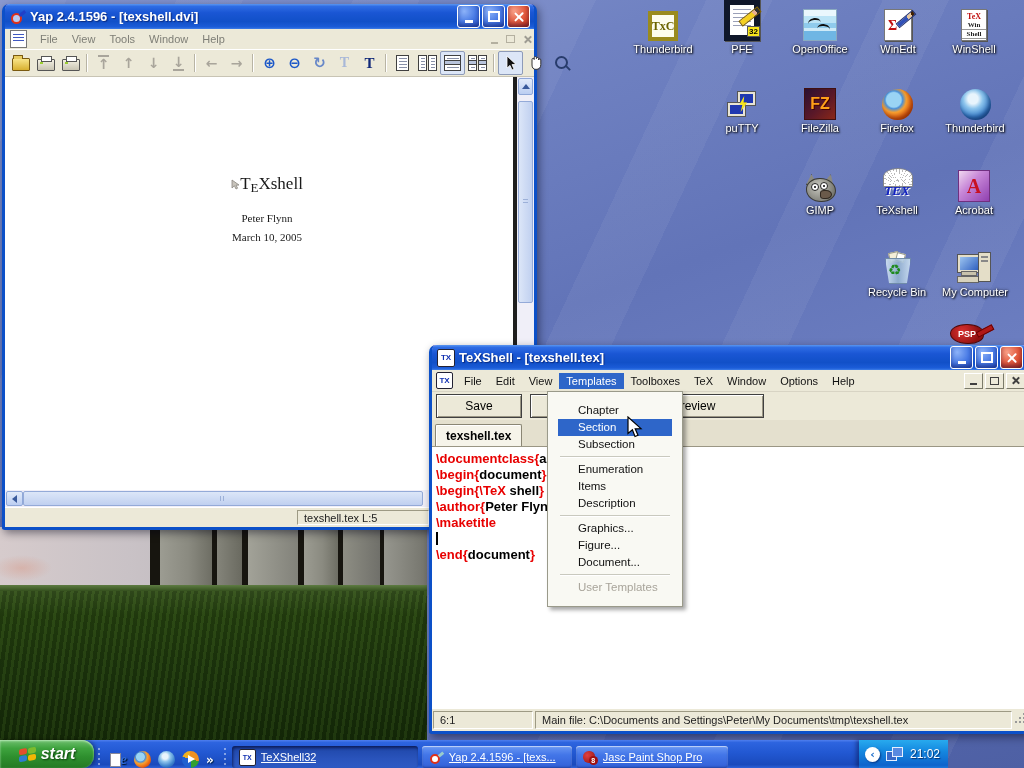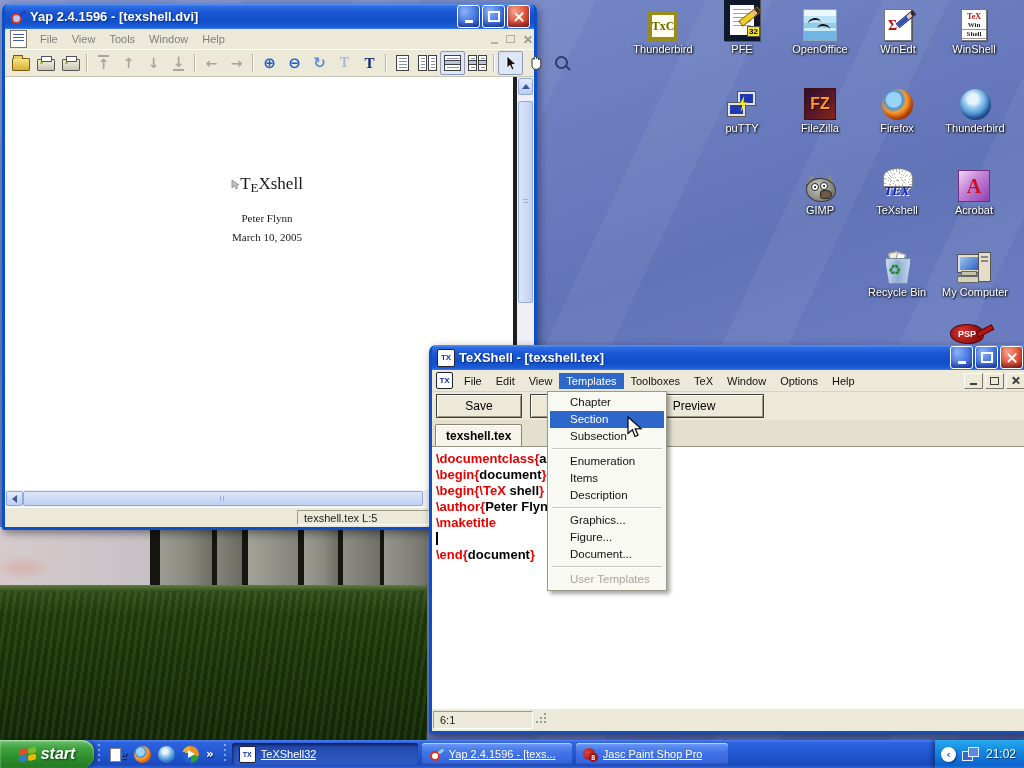--- a/index.html
+++ b/index.html
@@ -148,29 +148,29 @@
   #texshell .menubar .mi.hl{background:#2E66C9;color:#fff;}
   .btnrow{height:28px;background:#ECE9D8;display:flex;align-items:center;padding:0 4px;gap:8px;flex:0 0 auto;}
   .cbtn{height:22px;min-width:64px;background:#ECE9D8;border:1px solid #404040;box-shadow:inset 1px 1px 0 #fff,inset -1px -1px 0 #9A9684;font-size:12px;color:#000;display:flex;align-items:center;justify-content:center;padding:0 10px;}
   .tabrow{height:26px;background:#E4E0CE;display:flex;align-items:flex-end;padding:0 3px;flex:0 0 auto;border-bottom:1px solid #9A9684;}
   .tab{height:21px;background:#F6F4EA;border:1px solid #8A8674;border-bottom:none;border-radius:2px 2px 0 0;box-shadow:inset 1px 1px 0 #fff;font:bold 12px "Liberation Sans",sans-serif;display:flex;align-items:center;padding:0 10px;}
   .editor{flex:1;background:#fff;border-top:1px solid #fff;position:relative;overflow:hidden;padding:3px 0 0 4px;font:bold 13px "Liberation Sans",sans-serif;}
   .cl{height:16px;line-height:16px;white-space:pre;}
   .r{color:#E80000;} .k{color:#000;}
   .caret{display:inline-block;width:1.5px;height:13px;background:#000;vertical-align:-2px;}
   
-  #tmpl-menu{position:absolute;left:547px;top:391px;width:114px;z-index:6;background:#F9F9F3;border:1px solid #9A9A8A;box-shadow:3px 3px 4px rgba(0,0,0,.35);padding:2px;font-size:11.5px;color:#111;}
+  #tmpl-menu{position:absolute;left:547px;top:391px;width:114px;z-index:6;background:#F9F9F3;border:1px solid #9A9A8A;box-shadow:3px 3px 4px rgba(0,0,0,.35);padding:10px;font-size:11.5px;color:#111;}
   #tmpl-menu .mitem{height:17px;line-height:17px;padding-left:20px;white-space:nowrap;}
   #tmpl-menu .mitem.sel{background:#2E66C9;color:#fff;}
   #tmpl-menu .mitem.dis{color:#A8A49A;}
   #tmpl-menu .msep{height:1px;background:#C9C9BE;border-bottom:1px solid #fff;margin:3px 2px;}
   
   #cursor{position:absolute;left:627px;top:416px;z-index:9;}
   
-  #taskbar{position:absolute;left:0;top:740px;width:1024px;height:28px;z-index:10;background:linear-gradient(180deg,#4F7FEE 0%,#2D64DF 9%,#2258D2 45%,#1A4ABC 88%,#2F62D8 100%);display:flex;align-items:center;}
+  #taskbar{position:absolute;left:0;top:740px;width:948px;height:28px;z-index:10;background:linear-gradient(180deg,#4F7FEE 0%,#2D64DF 9%,#2258D2 45%,#1A4ABC 88%,#2F62D8 100%);display:flex;align-items:flex-end;}
   #startbtn{width:94px;height:28px;border-radius:0 12px 12px 0;background:linear-gradient(180deg,#6FC06F 0%,#3EA33E 30%,#2E8F2E 60%,#247A24 100%);box-shadow:inset 0 1px 2px #B8E8B8,2px 0 4px rgba(0,0,0,.4);display:flex;align-items:center;justify-content:center;gap:5px;flex:0 0 auto;}
   #startbtn .stxt{color:#fff;font:bold italic 16px "Liberation Sans",sans-serif;text-shadow:1px 1px 2px #0A3A0A;}
   .flag{display:grid;grid-template-columns:8px 8px;grid-template-rows:6px 6px;gap:1px;transform:skewY(-8deg);}
   .flag i{border-radius:2px;}
   .flag .f1{background:#E34F2C;} .flag .f2{background:#7DBB2D;} .flag .f3{background:#2D7DD2;} .flag .f4{background:#F2B705;}
   .tb-dots{width:6px;height:20px;margin:0 2px;background:repeating-linear-gradient(180deg,rgba(255,255,255,.45) 0 2px,transparent 2px 5px);background-size:2px 100%;background-repeat:no-repeat;background-position:2px 0;flex:0 0 auto;}
   .ql{display:flex;align-items:center;gap:7px;padding:0 6px;flex:0 0 auto;}
   .qlico{width:17px;height:17px;flex:0 0 auto;}
   .ql-ie{position:relative;}
   .ql-ie::before{content:"";position:absolute;left:0;top:2px;width:9px;height:12px;background:#fff;border:1px solid #889;}
@@ -541,20 +541,21 @@
     <div class="cl"><span class="r">\documentclass{</span><span class="k">article</span><span class="r">}</span></div>
     <div class="cl"><span class="r">\begin{</span><span class="k">document</span><span class="r">}</span></div>
     <div class="cl"><span class="r">\begin{\TeX</span><span class="k"> shell</span><span class="r">}</span></div>
     <div class="cl"><span class="r">\author{</span><span class="k">Peter Flynn</span><span class="r">}</span></div>
     <div class="cl"><span class="r">\maketitle</span></div>
     <div class="cl"><span class="caret"></span></div>
     <div class="cl"><span class="r">\end{</span><span class="k">document</span><span class="r">}</span></div>
   </div>
   <div class="statusbar" style="height:22px;">
     <span class="spanel" style="width:86px;">6:1</span>
+    <span class="spanel" style="flex:1;">Main file: C:\Documents and Settings\Peter\My Documents\tmp\texshell.tex</span>
     <span class="grip"></span>
   </div>
 </div>
 
 <div id="tmpl-menu">
   <div class="mitem">Chapter</div>
   <div class="mitem sel">Section</div>
   <div class="mitem">Subsection</div>
   <div class="msep"></div>
   <div class="mitem">Enumeration</div>

